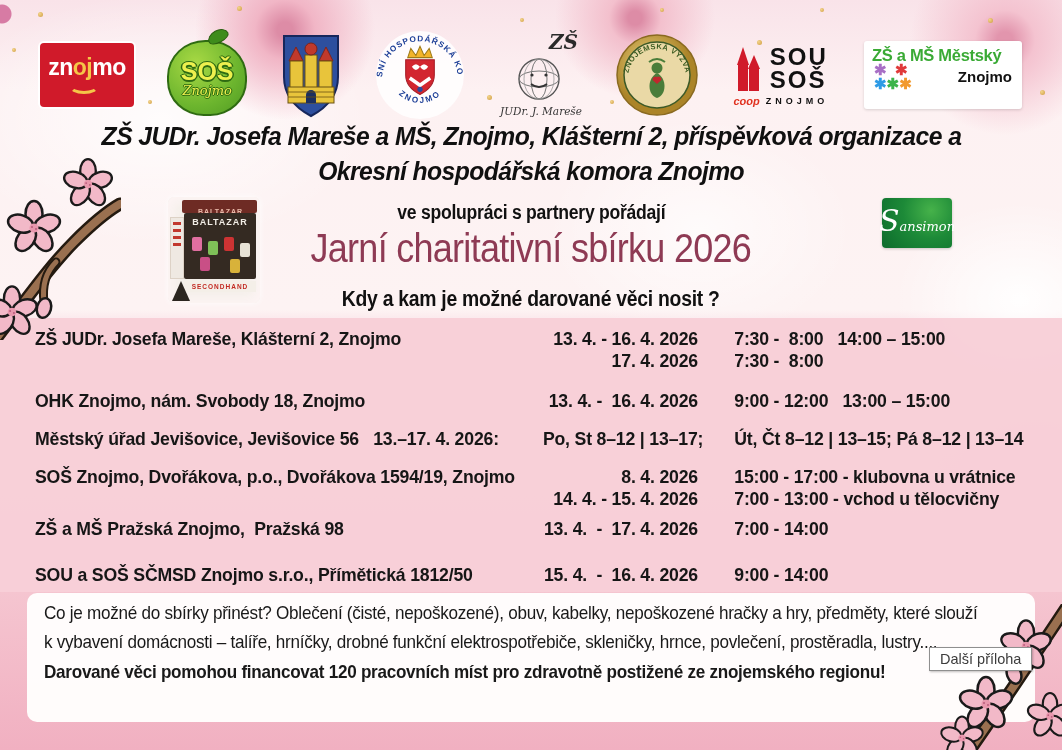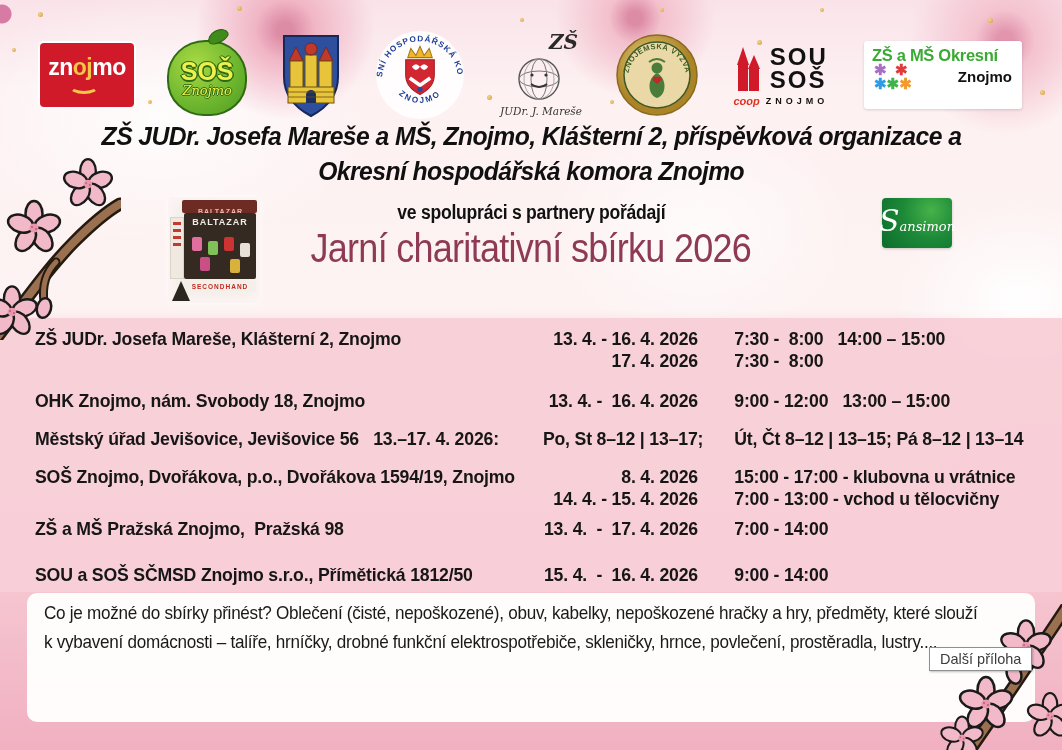--- a/index.html
+++ b/index.html
@@ -208,35 +208,36 @@
           <div class="big">SOU</div>
           <div class="big">SOŠ</div>
         </div>
       </div>
       <div class="botrow">
         <span class="coop">coop</span>
         <span class="city">ZNOJMO</span>
       </div>
     </div>
     <div class="lg-prazska">
-      <div class="l1">ZŠ a MŠ Okresní</div>
+      <div class="l1">ZŠ a MŠ Městský</div>
       <div class="figs">
         <span class="star" style="color:#a86fc5">✱</span><span class="star" style="color:#e03a3a">&nbsp;&nbsp;✱</span><br>
         <span class="star" style="color:#2e9be6">✱</span><span class="star" style="color:#3cb44a">✱</span><span class="star" style="color:#f29a2e">✱</span>
       </div>
       <div class="l2">Znojmo</div>
     </div>
   </div>
 
   <div class="org-lines">
     <span class="cond">ZŠ JUDr. Josefa Mareše a MŠ, Znojmo, Klášterní 2, příspěvková organizace a</span><br>
     <span class="cond">Okresní hospodářská komora Znojmo</span>
   </div>
   <div class="coop-line"><span class="c2">ve spolupráci s partnery pořádají</span></div>
   <div class="main-title" style="color:#8e3a54"><span class="c2">Jarní charitativní sbírku 2026</span></div>
+  <div class="question"><span class="c2">Kdy a kam je možné darované věci nosit ?</span></div>
 
   <div class="baltazar">
     <div class="wall">
         <i></i>
         <i></i>
         <i></i>
         <i></i>
       </div>
     <div class="awning"><span>BALTAZAR</span></div>
     <div class="window">
@@ -288,20 +289,21 @@
         <div class="cell loc">SOU a SOŠ SČMSD Znojmo s.r.o., Přímětická 1812/50</div>
         <div class="cell dates"><div>15. 4.  -  16. 4. 2026</div></div>
         <div class="cell times"><div>9:00 - 14:00</div></div>
       </div>
     </div>
 
   <div class="bottom-panel">
     <div id="footer-lines">
         <div class="fline"><span class="cond-l">Co je možné do sbírky přinést? Oblečení (čisté, nepoškozené), obuv, kabelky, nepoškozené hračky a hry, předměty,  které slouží</span></div>
         <div class="fline"><span class="cond-l">k vybavení domácnosti – talíře, hrníčky, drobné funkční elektrospotřebiče, skleničky, hrnce, povlečení, prostěradla, lustry....</span></div>
+        <div class="fline fbold"><span class="cond-l">Darované věci pomohou financovat 120 pracovních míst pro zdravotně postižené ze znojemského regionu!</span></div>
       </div>
   </div>
   <button class="attach-btn">Další příloha</button>
 
   <svg class="branch-br" width="140" height="150" viewBox="0 0 140 150">
     <defs>
       <g id="flwB">
         <g fill="#f2b9c8" stroke="#1a1a1a" stroke-width="2.5">
           <ellipse cx="0" cy="-14" rx="8.5" ry="13"></ellipse>
           <ellipse cx="0" cy="-14" rx="8.5" ry="13" transform="rotate(72)"></ellipse>

